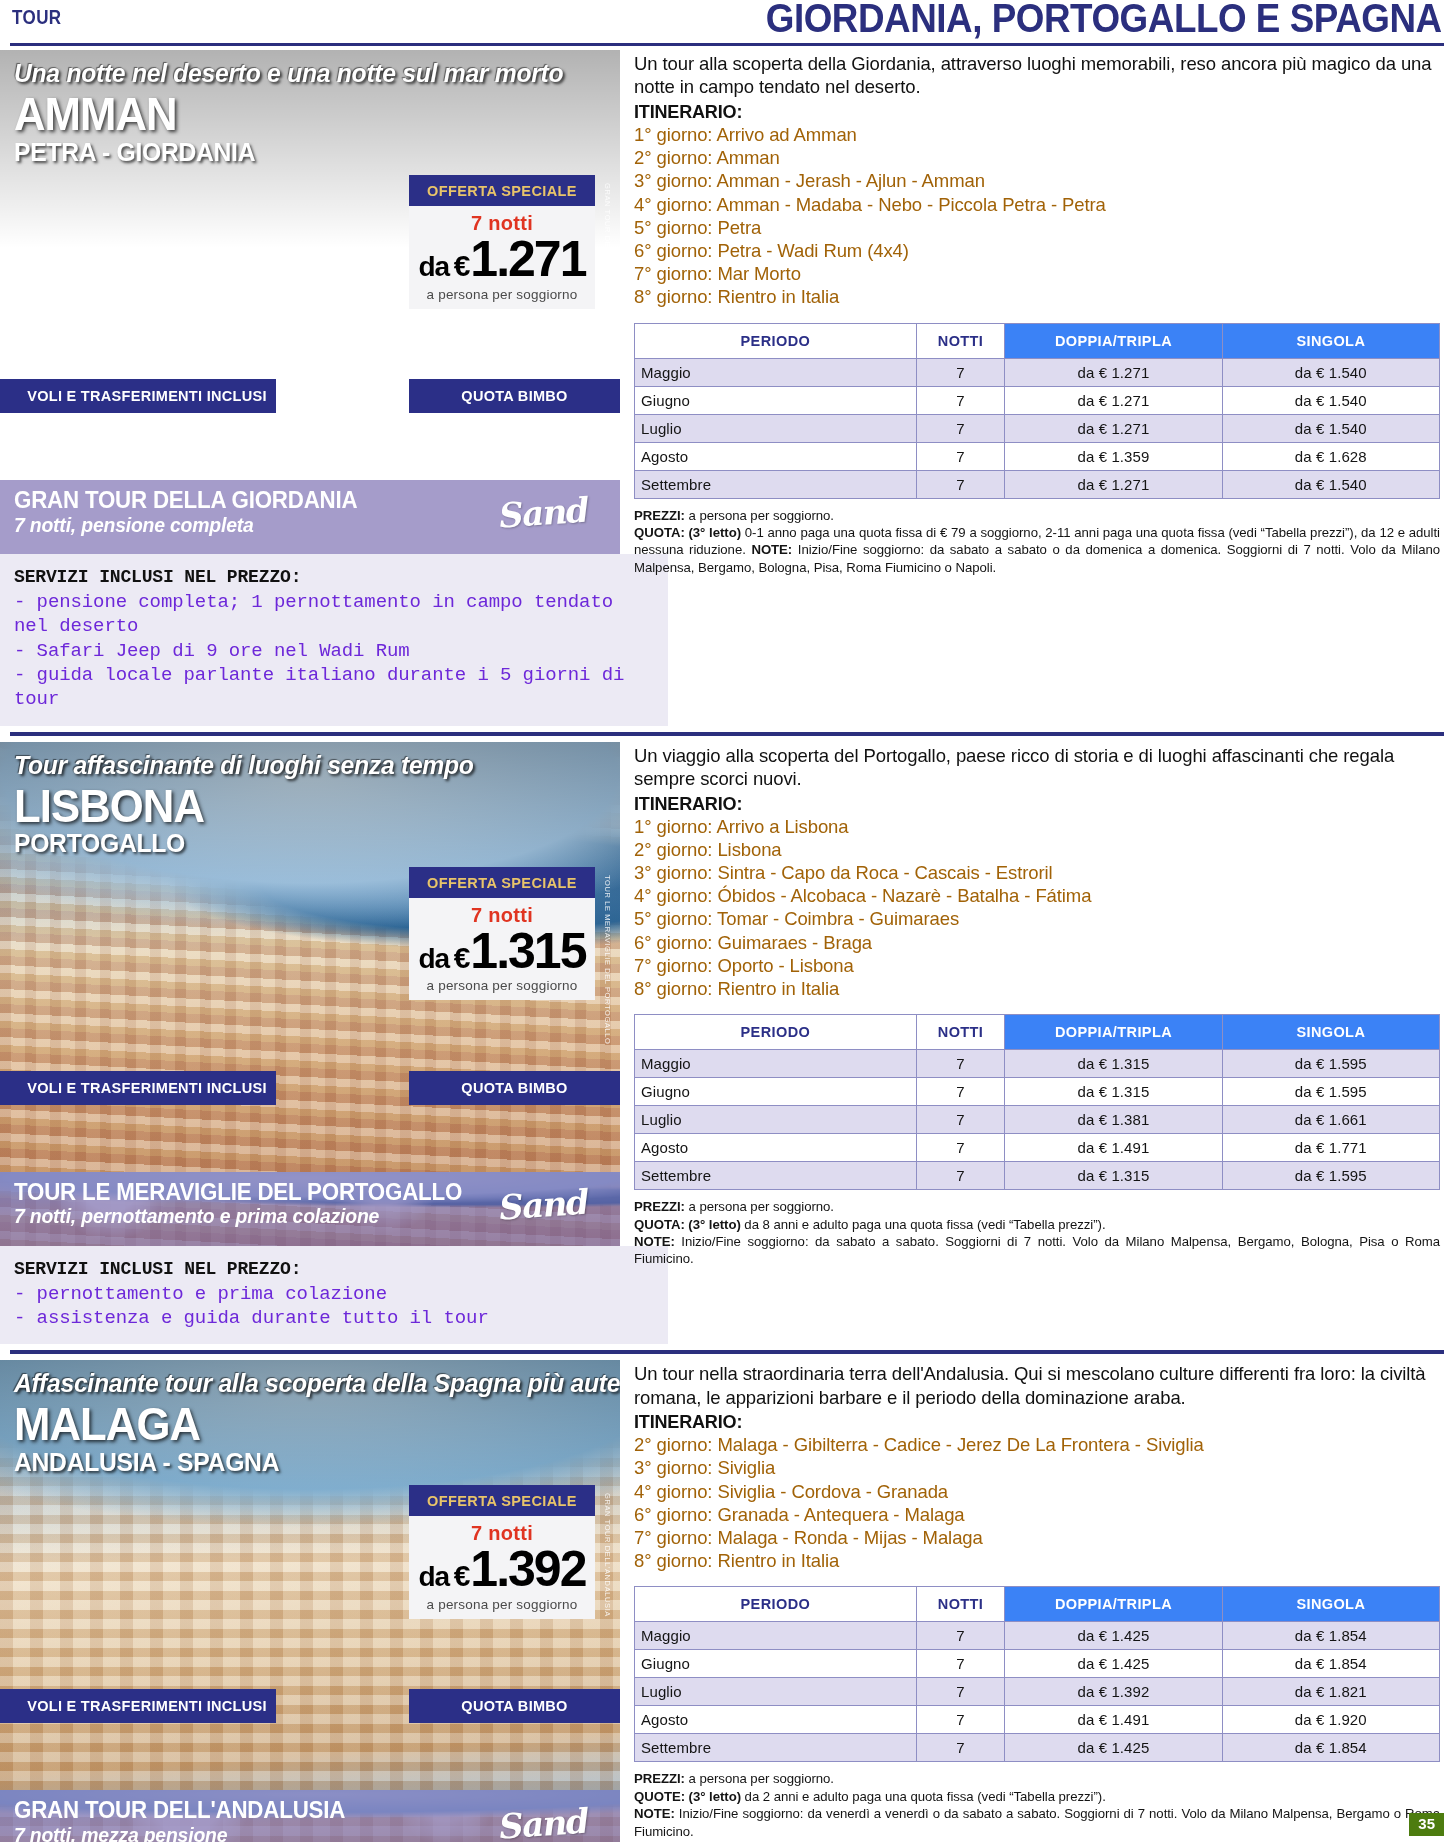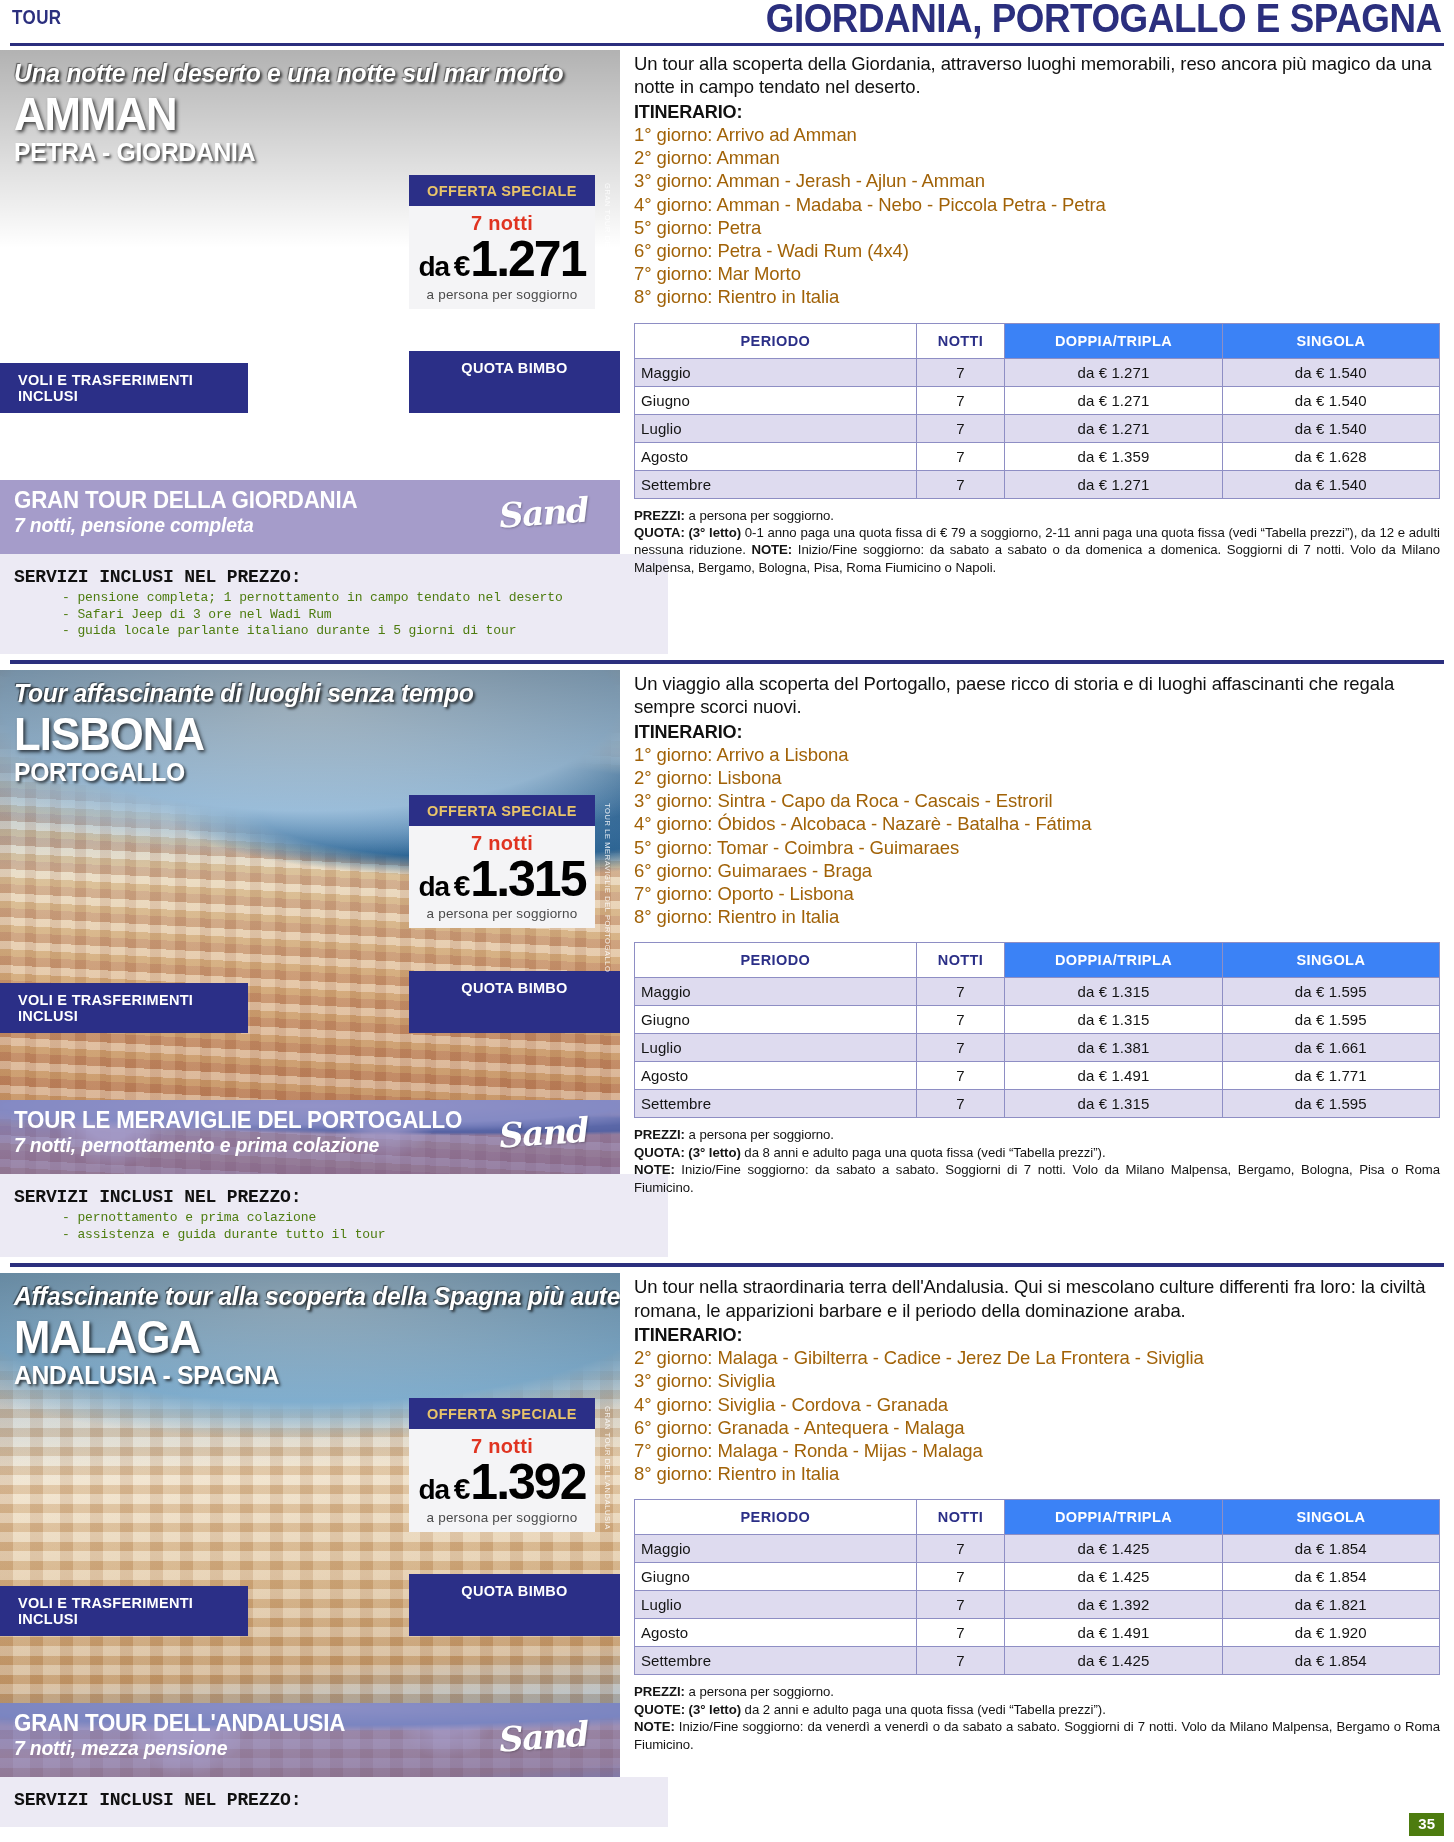--- a/index.html
+++ b/index.html
@@ -214,21 +214,21 @@
   }
   .ribbon {
     background: #2b2f87;
     color: #ffffff;
     font-size: 14.5px;
     font-weight: bold;
     letter-spacing: 0.3px;
     padding: 9px 0;
     text-align: center;
   }
-  .ribbon-left { width: 248px; text-align: left; padding-left: 18px; margin-top: 12px; }
+  .ribbon-left { width: 276px; text-align: center; padding-left: 18px; }
   .ribbon-right { width: 211px; }
 
   
   .tour-band {
     position: relative;
     width: 620px;
     height: 74px;
     overflow: hidden;
   }
   .tour-band-bg { position: absolute; inset: 0; }
@@ -285,25 +285,24 @@
   .services-title {
     font-size: 19px;
     font-weight: bold;
     color: #111111;
     letter-spacing: -0.2px;
     margin-bottom: 2px;
     transform: scaleX(0.95);
     transform-origin: left center;
   }
   .services-item {
-    font-size: 13px;
-    color: #4d7c0f;
+    font-size: 19px;
+    color: #6d28d9;
     line-height: 1.28;
     letter-spacing: -0.1px;
-    margin-left: 48px;
   }
 
   
   .photo-credit {
     position: absolute;
     color: rgba(255,255,255,.85);
     font-size: 7.5px;
     letter-spacing: 0.6px;
     writing-mode: vertical-rl;
     white-space: nowrap;
@@ -436,21 +435,21 @@
             <div class="tour-name">GRAN TOUR DELLA GIORDANIA</div>
             <div class="tour-sub">7 notti, pensione completa</div>
           </div>
           <div class="sand-logo">Sand</div>
         </div>
       </div>
 
       <div class="services">
         <div class="services-title">SERVIZI INCLUSI NEL PREZZO:</div>
         <div class="services-item">- pensione completa; 1 pernottamento in campo tendato nel deserto</div>
-          <div class="services-item">- Safari Jeep di 3 ore nel Wadi Rum</div>
+          <div class="services-item">- Safari Jeep di 9 ore nel Wadi Rum</div>
           <div class="services-item">- guida locale parlante italiano durante i 5 giorni di tour</div>
       </div>
     </div>
 
     <div class="block-right">
       <div class="intro">Un tour alla scoperta della Giordania, attraverso luoghi memorabili, reso ancora più magico da una notte in campo tendato nel deserto.</div>
       <div class="itin-title">ITINERARIO:</div>
       <div class="itin-line">1° giorno: Arrivo ad Amman</div>
         <div class="itin-line">2° giorno: Amman</div>
         <div class="itin-line">3° giorno: Amman - Jerash - Ajlun - Amman</div>

